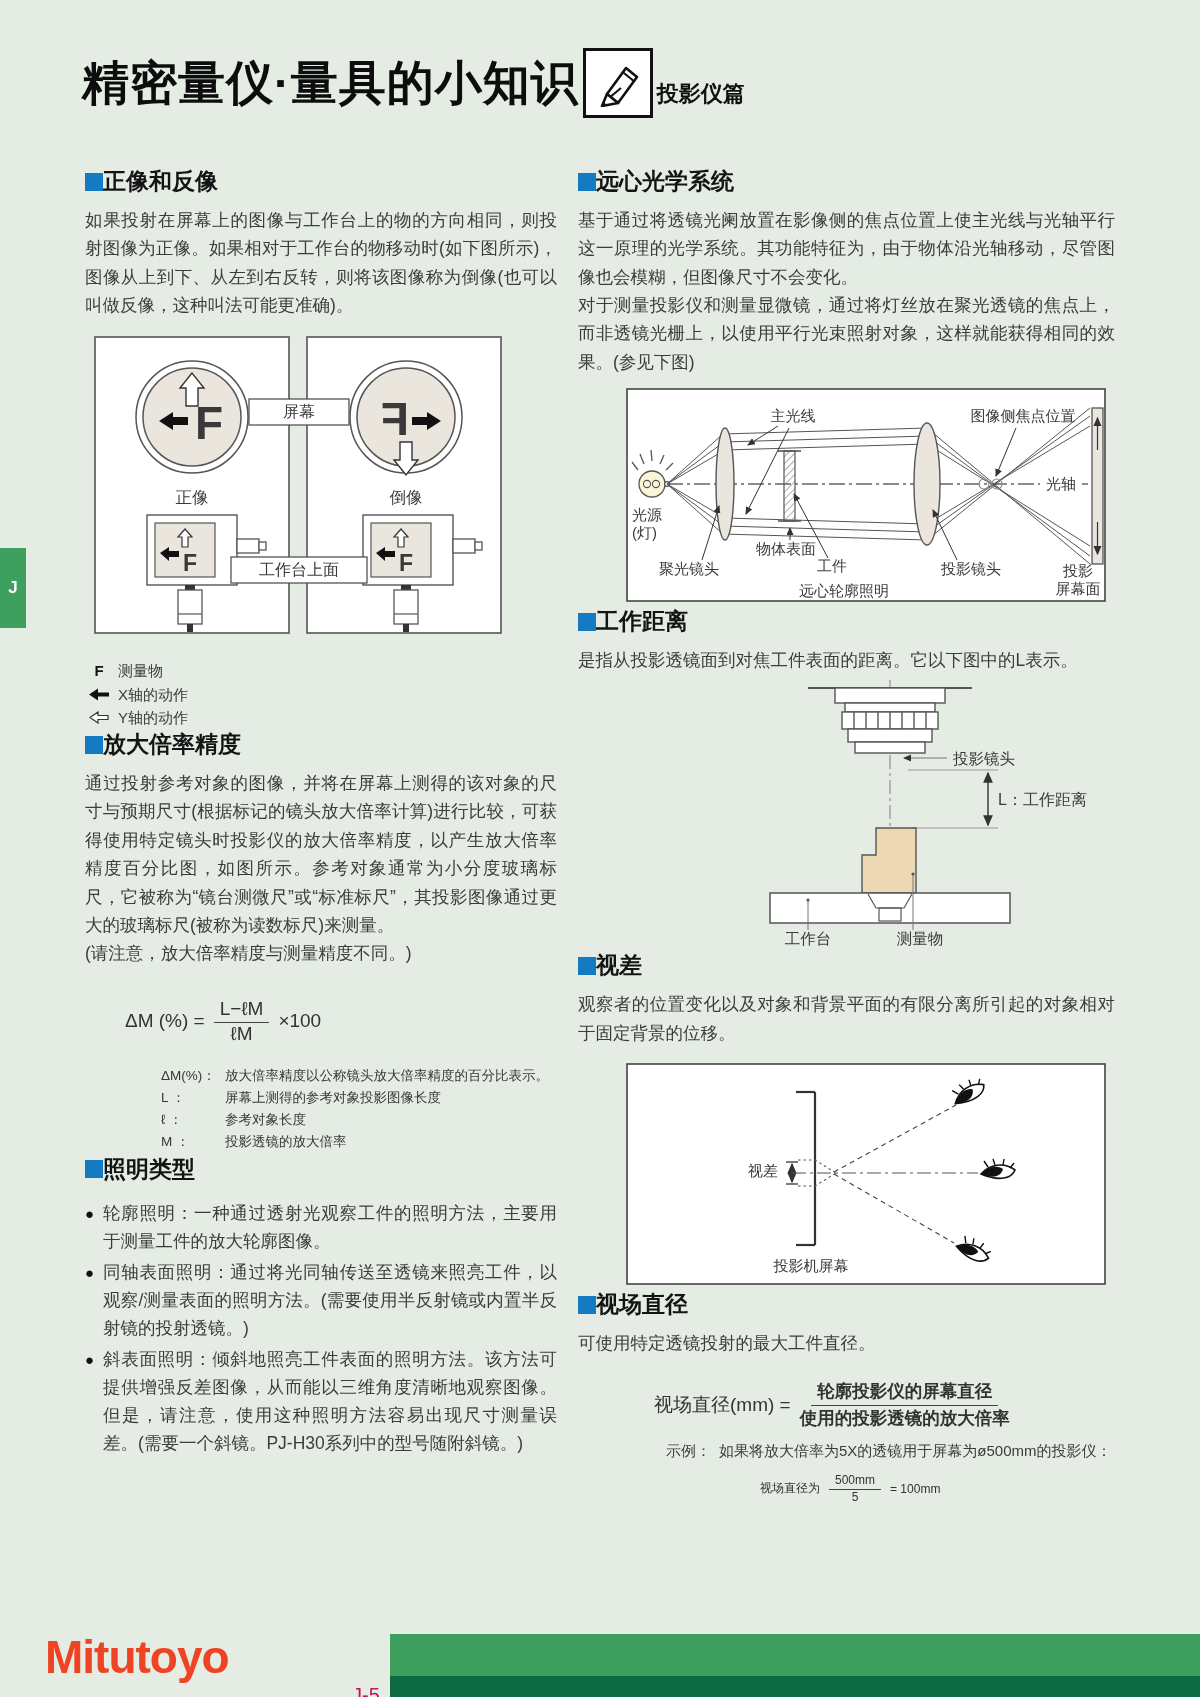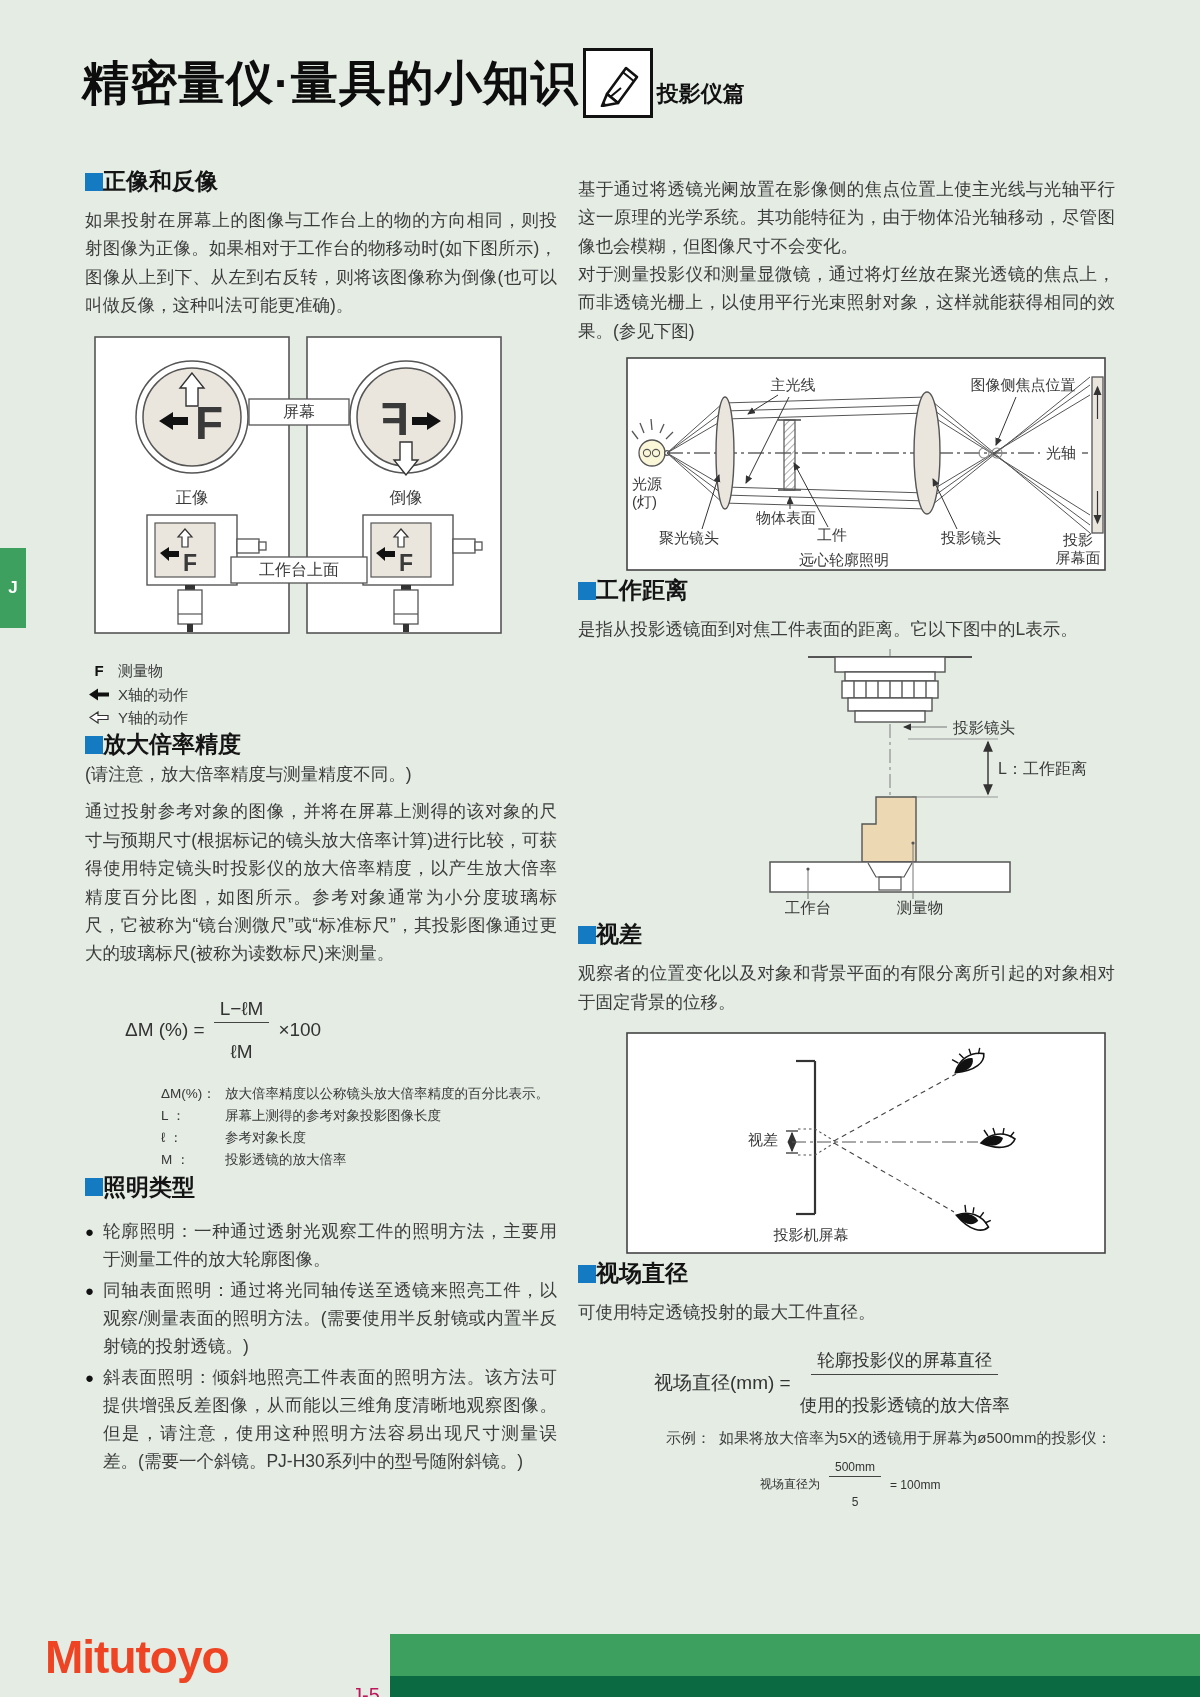--- a/index.html
+++ b/index.html
@@ -25,33 +25,33 @@
   
   .diag1{margin:16px 0 0 8px;}
   .legend{margin:8px 0 0 4px;font-size:15px;color:#3c3c3c;}
   .legend .row{display:flex;align-items:center;gap:9px;line-height:1.55;}
   .legend .fsym{font-weight:bold;color:#111;width:20px;text-align:center;}
   
   .formula{display:flex;align-items:center;gap:9px;color:#333;}
   .formula1{margin:30px 0 0 40px;font-size:19px;}
   .frac{display:inline-flex;flex-direction:column;align-items:center;}
   .frac .num{display:block;border-bottom:1.6px solid #444;padding:0 6px 2px 6px;}
-  .frac .den{display:block;padding-top:18px;}
+  .frac .den{display:block;padding-top:0;}
   .defs{margin:20px 0 0 76px;font-size:13.5px;color:#383838;line-height:1.65;}
   .defs .drow{display:flex;}
   .defs .term{width:64px;flex:none;}
   
   .bullets{margin:14px 0 0 0;}
   .bullet{display:flex;gap:9px;font-size:17.5px;line-height:1.6;text-align:justify;margin-top:3px;}
   .bullet .dot{flex:none;font-size:15px;color:#111;padding-top:3px;}
   .diag2{margin:12px 0 0 48px;}
   .diag3{margin:4px 0 0 130px;}
   .diag4{margin:16px 0 0 48px;}
   .formula2{margin:22px 0 0 76px;font-size:19px;}
-  .formula2 .frac{font-size:17.5px;}
+  .formula2 .frac{font-size:17.5px;font-weight:bold;}
   .example{margin:12px 0 0 88px;font-size:15px;display:flex;gap:8px;color:#3c3c3c;}
   .result{margin:12px 0 0 182px;font-size:12px;}
   
   .logo{position:absolute;left:45px;top:1630px;font-size:46px;font-weight:bold;color:#ee4423;letter-spacing:-1px;}
   .pagenum{position:absolute;left:352px;top:1650px;font-size:20px;color:#be185d;margin-top:34px;}
   .bar1{position:absolute;left:390px;top:1634px;width:810px;height:42px;background:#3ea05f;}
   .bar2{position:absolute;left:390px;top:1676px;width:810px;height:21px;background:#0b6a41;}
   svg text{font-family:"Liberation Sans","DejaVu Sans",sans-serif;fill:#3a3a3a;}
 </style>
 </head>
@@ -160,22 +160,22 @@
           <polygon points="1,6.5 9,1 9,4.5 19,4.5 19,8.5 9,8.5 9,12" fill="#fff" stroke="#333" stroke-width="1.2"></polygon>
         </svg>
         <span>Y轴的动作</span>
       </div>
     </div>
 
     <h2 class="h mt56">
       <span class="sq"></span>
       <span>放大倍率精度</span>
     </h2>
+    <p class="body">通过投射参考对象的图像，并将在屏幕上测得的该对象的尺寸与预期尺寸(根据标记的镜头放大倍率计算)进行比较，可获得使用特定镜头时投影仪的放大倍率精度，以产生放大倍率精度百分比图，如图所示。参考对象通常为小分度玻璃标尺，它被称为“镜台测微尺”或“标准标尺”，其投影图像通过更大的玻璃标尺(被称为读数标尺)来测量。</p>
     <p class="body cont">(请注意，放大倍率精度与测量精度不同。)</p>
-    <p class="body">通过投射参考对象的图像，并将在屏幕上测得的该对象的尺寸与预期尺寸(根据标记的镜头放大倍率计算)进行比较，可获得使用特定镜头时投影仪的放大倍率精度，以产生放大倍率精度百分比图，如图所示。参考对象通常为小分度玻璃标尺，它被称为“镜台测微尺”或“标准标尺”，其投影图像通过更大的玻璃标尺(被称为读数标尺)来测量。</p>
 
     <div class="formula formula1">
       <span>ΔM (%) =</span>
       <span class="frac">
         <span class="num">L−ℓM</span>
         <span class="den">ℓM</span>
       </span>
       <span>×100</span>
     </div>
 
@@ -213,20 +213,24 @@
       </div>
       <div class="bullet">
         <span class="dot">●</span>
         <span>斜表面照明：倾斜地照亮工件表面的照明方法。该方法可提供增强反差图像，从而能以三维角度清晰地观察图像。但是，请注意，使用这种照明方法容易出现尺寸测量误差。(需要一个斜镜。PJ-H30系列中的型号随附斜镜。)</span>
       </div>
     </div>
   </div>
 
   <div class="col col-right">
 
+    <h2 class="h">
+      <span class="sq"></span>
+      <span>远心光学系统</span>
+    </h2>
     <p class="body">基于通过将透镜光阑放置在影像侧的焦点位置上使主光线与光轴平行这一原理的光学系统。其功能特征为，由于物体沿光轴移动，尽管图像也会模糊，但图像尺寸不会变化。</p>
     <p class="body cont">对于测量投影仪和测量显微镜，通过将灯丝放在聚光透镜的焦点上，而非透镜光栅上，以使用平行光束照射对象，这样就能获得相同的效果。(参见下图)</p>
 
     <div class="diag2">
       <svg width="480" height="214" viewBox="0 0 480 214">
         <defs>
           <pattern id="hatch" width="5" height="5" patternUnits="userSpaceOnUse" patternTransform="rotate(45)">
             <line x1="0" y1="0" x2="0" y2="5" stroke="#777" stroke-width="1.2"></line>
           </pattern>
           <marker id="ah" markerWidth="9" markerHeight="8" refX="7" refY="3.5" orient="auto">

